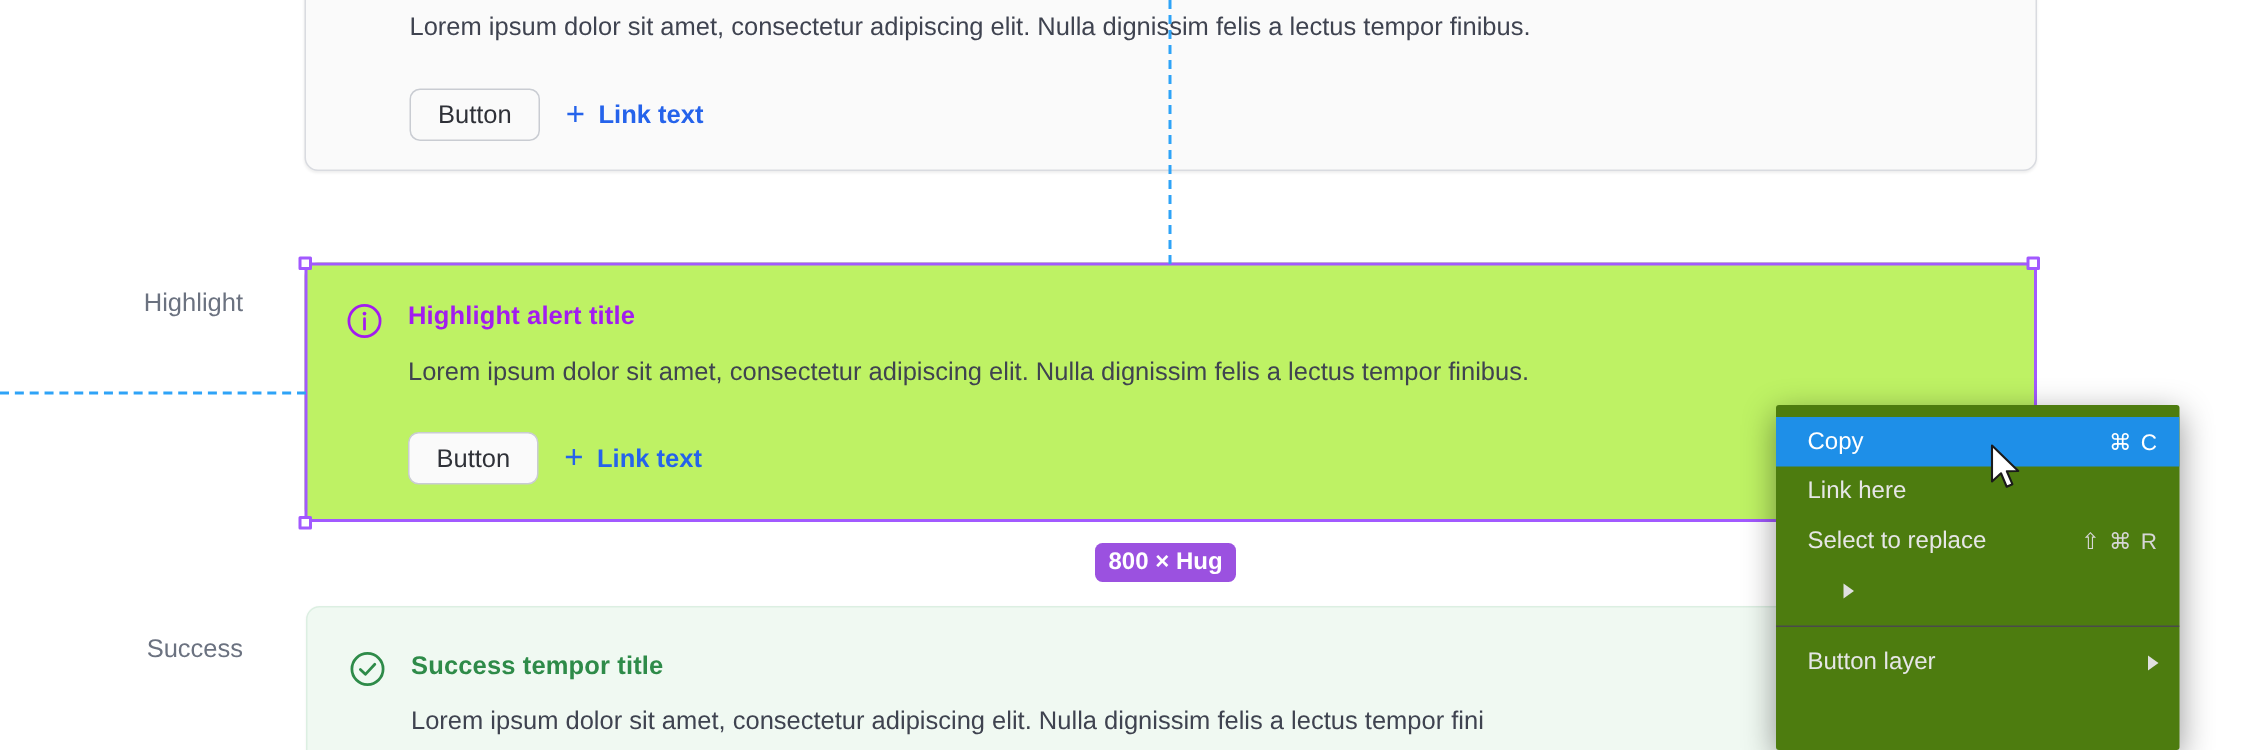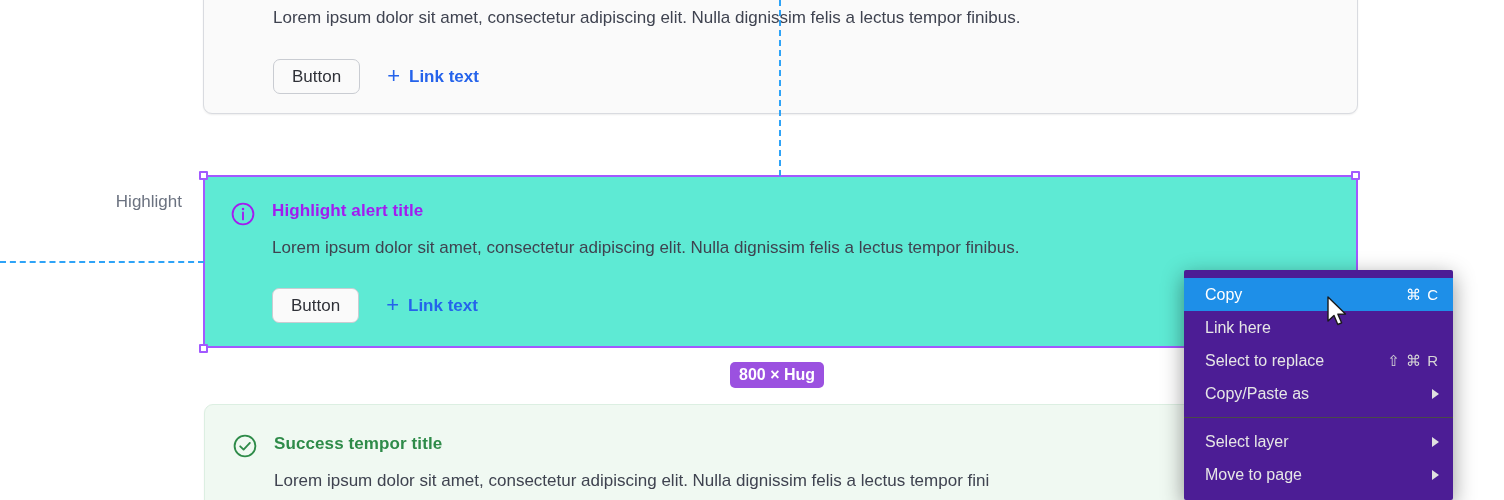--- a/index.html
+++ b/index.html
@@ -11,21 +11,21 @@
   }
   #canvas { position: relative; width: 1504px; height: 412px; }
 
   
   .row-label {
     position: absolute;
     font-size: 17px;
     color: #6b7280;
     text-align: right;
     width: 160px;
-    left: 22px;
+    left: 2px;
     white-space: nowrap;
   }
 
   
   .alert {
     position: absolute;
     border-radius: 9px;
     padding: 0;
   }
   .alert-inner { position: relative; width: 100%; height: 100%; }
@@ -49,21 +49,21 @@
     left: 69px;
     font-size: 17px;
     color: #3f4350;
     white-space: nowrap;
   }
   .alert-actions {
     position: absolute;
     left: 69px;
     display: flex;
     align-items: center;
-    gap: 27px;
+    gap: 17px;
   }
   .btn {
     display: inline-flex;
     align-items: center;
     justify-content: center;
     height: 35px;
     padding: 0 18px;
     background: #fafafa;
     border: 1px solid #c9ccd2;
     border-radius: 7px;
@@ -90,21 +90,21 @@
     position: relative;
     top: -1px;
   }
 
   
   .alert.neutral {
     background: #fafafa;
     border: 1px solid #d9dbe0;
     box-shadow: 0 1px 2px rgba(0,0,0,.07);
   }
-  .alert.highlight { background: #5eead4; }
+  .alert.highlight { background: #bef264; }
   .alert.success {
     background: #f0f9f2;
     border: 1px solid #dcefe2;
     box-shadow: 0 1px 2px rgba(0,0,0,.05);
   }
 
   
   .sel-box {
     position: absolute;
     border: 2px solid #a259ff;
@@ -134,21 +134,21 @@
     font-size: 16px;
     font-weight: bold;
     padding: 4px 9px;
     border-radius: 5px;
     white-space: nowrap;
   }
 
   
   .ctx-menu {
     position: absolute;
-    background: #4c1d95;
+    background: #4d7c0f;
     border-radius: 2px;
     padding: 8px 0 0 0;
     box-shadow: 0 6px 22px rgba(0,0,0,.42);
     color: #e6e6e6;
     overflow: hidden;
   }
   .ctx-item {
     position: relative;
     height: 33px;
     display: flex;
@@ -228,20 +228,21 @@
   <div class="handle" style="left:199px; top:171px;"></div>
   <div class="handle" style="left:1351px; top:171px;"></div>
   <div class="handle" style="left:199px; top:344px;"></div>
   <div class="handle" style="left:1351px; top:344px;"></div>
 
   <div class="size-badge" style="left:730px; top:362px;">800 × Hug</div>
 
   <div class="guide-v" style="left:779px; top:0; height:176px;"></div>
   <div class="guide-h" style="left:0; top:261px; width:204px;"></div>
 
+  <div class="row-label" style="top:423px;">Success</div>
 
   <div class="alert success" style="left:204px; top:404px; width:1154px; height:170px;">
     <div class="alert-inner">
       <span class="alert-icon" style="top:28px;">
         <svg width="26" height="26" viewBox="0 0 24 24" fill="none">
           <circle cx="12" cy="12" r="9.6" stroke="#2e8b49" stroke-width="1.7"></circle>
           <path d="M7.6 12.3 L10.7 15.3 L16.5 9.1" stroke="#2e8b49" stroke-width="1.7" stroke-linecap="round" stroke-linejoin="round"></path>
         </svg>
       </span>
       <div class="alert-title" style="top:29px; color:#2e8b49;">Success tempor title</div>
@@ -256,30 +257,25 @@
           <span class="ctx-shortcut">⌘ C</span>
         </div>
         <div class="ctx-item">
           <span class="ctx-label">Link here</span>
         </div>
         <div class="ctx-item">
           <span class="ctx-label">Select to replace</span>
           <span class="ctx-shortcut">⇧ ⌘ R</span>
         </div>
         <div class="ctx-item">
-          <span class="ctx-label">Copy/Paste as</span>
           <span class="ctx-arrow"></span>
         </div>
         <div class="ctx-sep"></div>
         <div class="ctx-item">
-          <span class="ctx-label">Select layer</span>
-          <span class="ctx-arrow"></span>
-        </div>
-        <div class="ctx-item">
-          <span class="ctx-label">Move to page</span>
+          <span class="ctx-label">Button layer</span>
           <span class="ctx-arrow"></span>
         </div>
       </div>
   </div>
 
   <span class="cursor" style="left:1326px; top:296px;">
     <svg width="22" height="32" viewBox="0 0 22 32">
       <path d="M2 1 L2 25 L8 19.5 L11.8 28.5 L15.6 26.8 L11.9 18.2 L19.5 18 Z" fill="#ffffff" stroke="#1a1a1a" stroke-width="1.4" stroke-linejoin="round"></path>
     </svg>
   </span>

